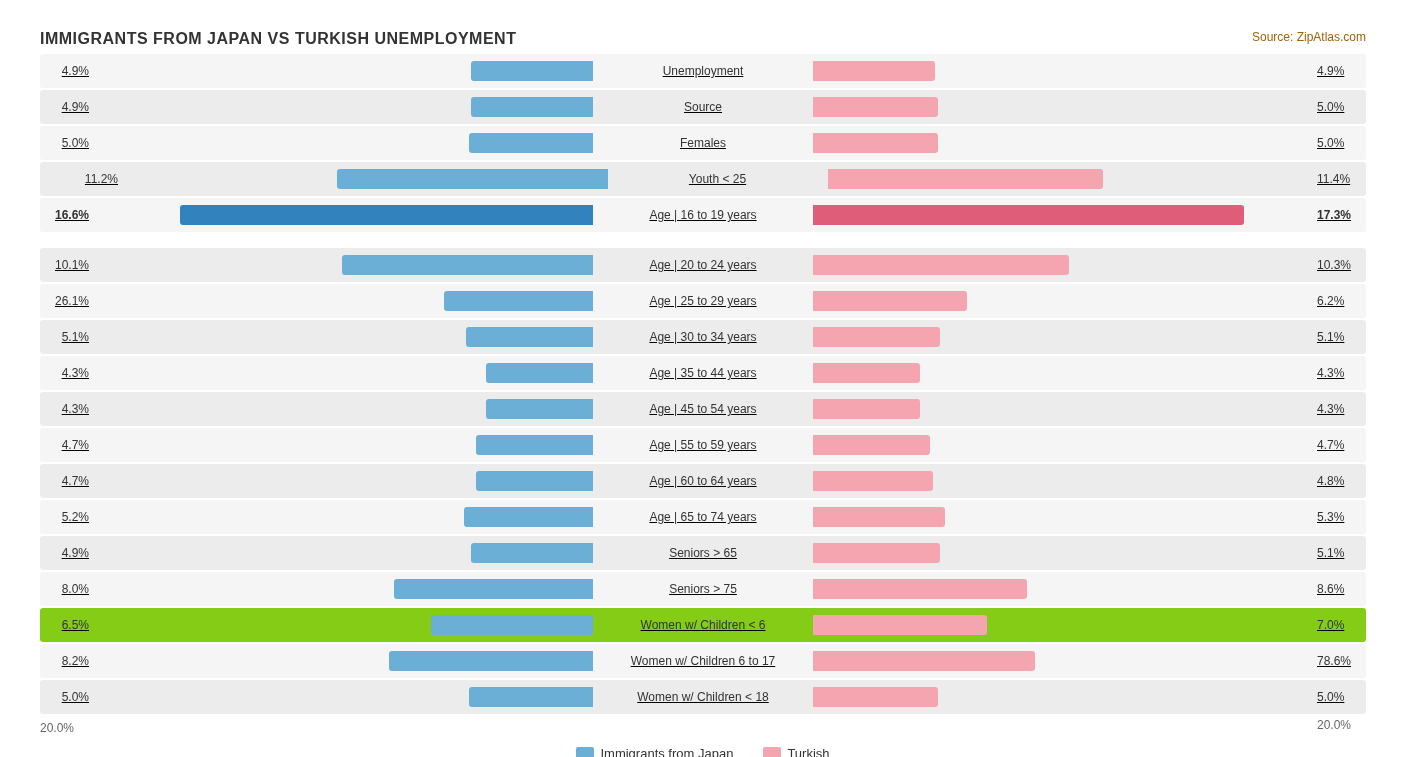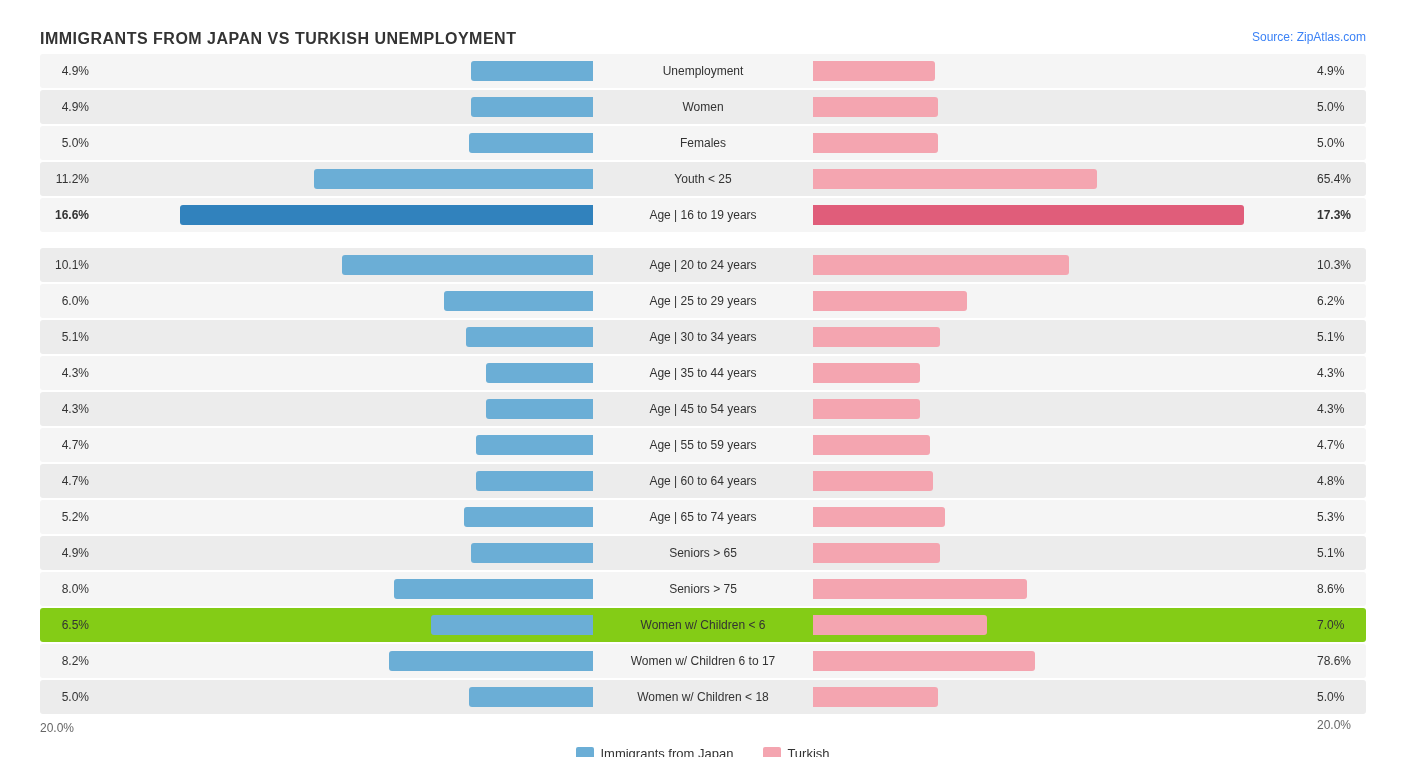--- a/index.html
+++ b/index.html
@@ -18,21 +18,21 @@
     .chart-title {
       font-size: 16px;
       font-weight: bold;
       color: #333;
       margin-bottom: 4px;
       letter-spacing: 0.5px;
     }
     .chart-source {
       text-align: center;
       font-size: 12px;
-      color: #3b82f6;
+      color: #a16207;
       margin-bottom: 10px;
     }
     .chart-area {
       position: relative;
       width: 100%;
     }
     .bar-row {
       display: flex;
       align-items: center;
       margin-bottom: 2px;
@@ -44,20 +44,21 @@
     .bar-row:nth-child(even) {
       background: #ececec;
     }
     
     .row-container {
       display: flex;
       align-items: center;
       width: 100%;
       height: 34px;
       position: relative;
+      text-decoration: underline;
     }
     .left-value {
       width: 55px;
       text-align: right;
       font-size: 12px;
       color: #333;
       padding-right: 6px;
       flex-shrink: 0;
     }
     .left-bar-area {
@@ -192,51 +193,51 @@
         </div>
         <div class="right-value">4.9%</div>
       </div>
     </div>
       <div class="bar-row" style="background: rgb(236, 236, 236);">
       <div class="row-container">
         <div class="left-value">4.9%</div>
         <div class="left-bar-area">
           <div class="left-bar" style="width:24.5%;"></div>
         </div>
-        <div class="center-label">Women</div>
+        <div class="center-label">Source</div>
         <div class="right-bar-area">
           <div class="right-bar" style="width:25%;"></div>
         </div>
         <div class="right-value">5.0%</div>
       </div>
     </div>
       <div class="bar-row" style="background: rgb(245, 245, 245);">
       <div class="row-container">
         <div class="left-value">5.0%</div>
         <div class="left-bar-area">
           <div class="left-bar" style="width:25%;"></div>
         </div>
         <div class="center-label">Females</div>
         <div class="right-bar-area">
           <div class="right-bar" style="width:25%;"></div>
         </div>
         <div class="right-value">5.0%</div>
       </div>
     </div>
-      <div class="bar-row" style="background: rgb(236, 236, 236);">
+      <div class="bar-row" style="background: rgb(236, 236, 236); padding-left: 29px;">
       <div class="row-container">
         <div class="left-value">11.2%</div>
         <div class="left-bar-area">
           <div class="left-bar" style="width:56.00000000000001%;"></div>
         </div>
         <div class="center-label">Youth &lt; 25</div>
         <div class="right-bar-area">
           <div class="right-bar" style="width:56.99999999999999%;"></div>
         </div>
-        <div class="right-value">65.4%</div>
+        <div class="right-value">11.4%</div>
       </div>
     </div>
       <div class="bar-row top-highlight" style="background: rgb(245, 245, 245);">
       <div class="row-container">
         <div class="left-value">16.6%</div>
         <div class="left-bar-area">
           <div class="left-bar blue-dark" style="width:83%;"></div>
         </div>
         <div class="center-label">Age | 16 to 19 years</div>
         <div class="right-bar-area">
@@ -253,21 +254,21 @@
         </div>
         <div class="center-label">Age | 20 to 24 years</div>
         <div class="right-bar-area">
           <div class="right-bar" style="width:51.5%;"></div>
         </div>
         <div class="right-value">10.3%</div>
       </div>
     </div>
       <div class="bar-row" style="background: rgb(245, 245, 245);">
       <div class="row-container">
-        <div class="left-value">6.0%</div>
+        <div class="left-value">26.1%</div>
         <div class="left-bar-area">
           <div class="left-bar" style="width:30%;"></div>
         </div>
         <div class="center-label">Age | 25 to 29 years</div>
         <div class="right-bar-area">
           <div class="right-bar" style="width:31%;"></div>
         </div>
         <div class="right-value">6.2%</div>
       </div>
     </div>

